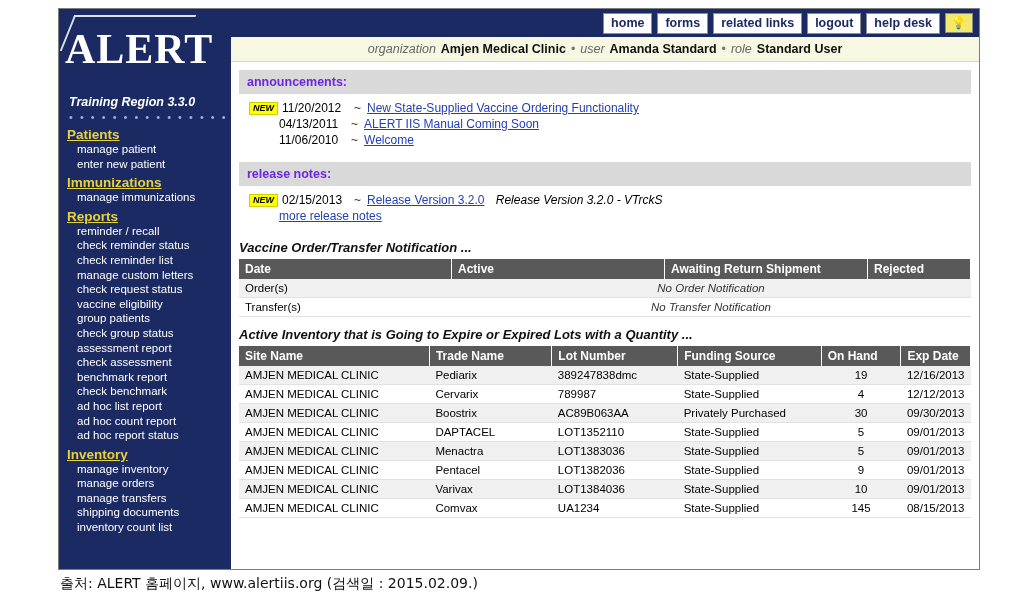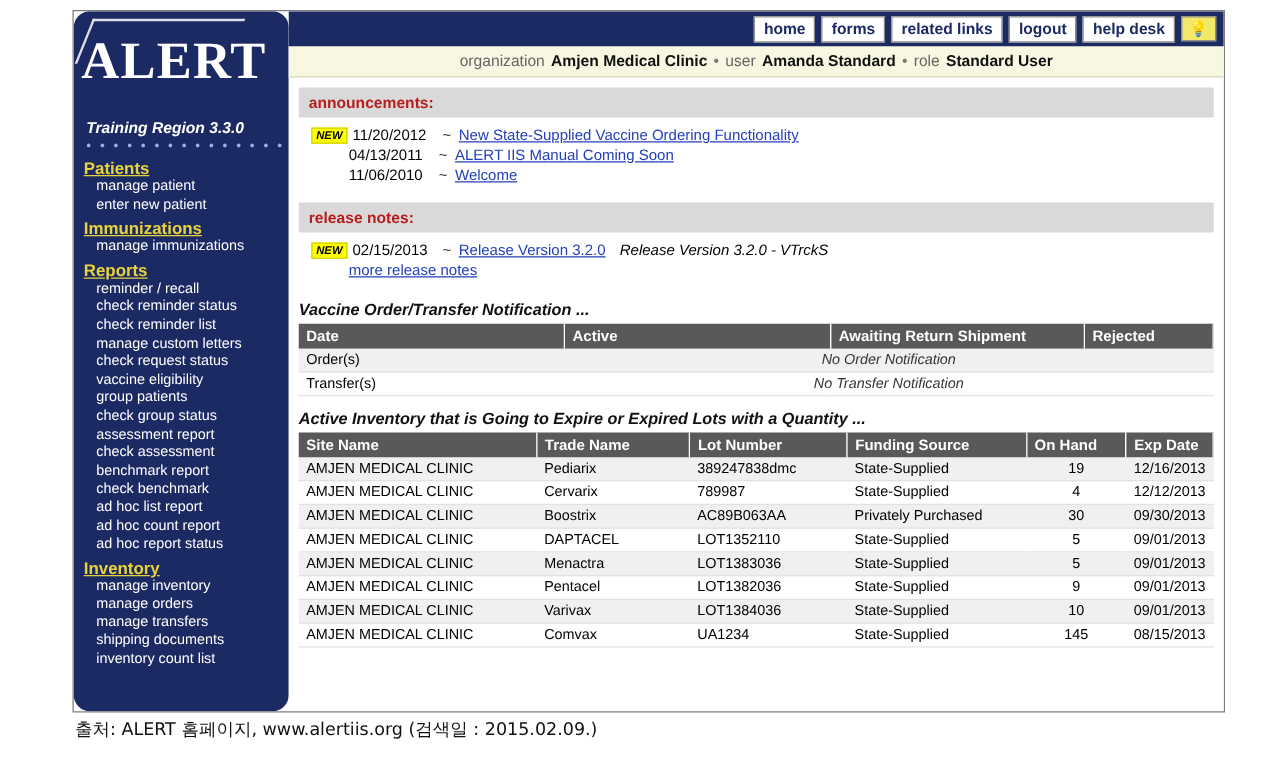--- a/index.html
+++ b/index.html
@@ -20,21 +20,20 @@
     background:#ffffff;
     overflow:hidden;
   }
 
   
   .sidebar{
     position:absolute;left:0;top:0;width:172px;height:560px;
     background:#1b2a63;
     color:#ffffff;
     overflow:hidden;
-    border-radius:13px;
   }
   .logo-wrap{position:relative;height:78px;}
   .logo-text{
     position:absolute;left:6px;top:16px;
     font-family:"Liberation Serif", serif;
     font-size:42px;font-weight:bold;letter-spacing:1px;
     color:#ffffff;
   }
   .logo-swoosh{
     position:absolute;left:8px;top:6px;width:120px;height:34px;
@@ -87,31 +86,31 @@
     margin-left:5px;display:flex;align-items:center;justify-content:center;
     font-size:12px;line-height:12px;color:#444;
   }
 
   
   .orgbar{
     height:24px;background:#f7f7e2;
     display:flex;align-items:center;justify-content:center;
     gap:5px;font-size:12.5px;border-bottom:1px solid #d9d9c2;
   }
-  .orgbar .lbl{color:#666;}
+  .orgbar .lbl{font-style:italic;color:#666;}
   .orgbar .val{font-weight:bold;color:#111;}
   .orgbar .sep{color:#777;}
 
   
   .band{
     margin:8px 8px 0 8px;
     background:#d9d9d9;
     font-weight:bold;font-size:12.5px;
     padding:5px 8px;
-    color:#b91c1c;
+    color:#6d28d9;
   }
   .panel{margin:0 8px;padding:6px 0 6px 0;}
 
   .newtag{
     display:inline-block;background:#ffff00;color:#000;
     font-size:9px;font-weight:bold;
     border:1px solid #cfcf00;
     padding:0 3px;line-height:11px;vertical-align:middle;
     margin-right:4px;
     font-style:italic;

